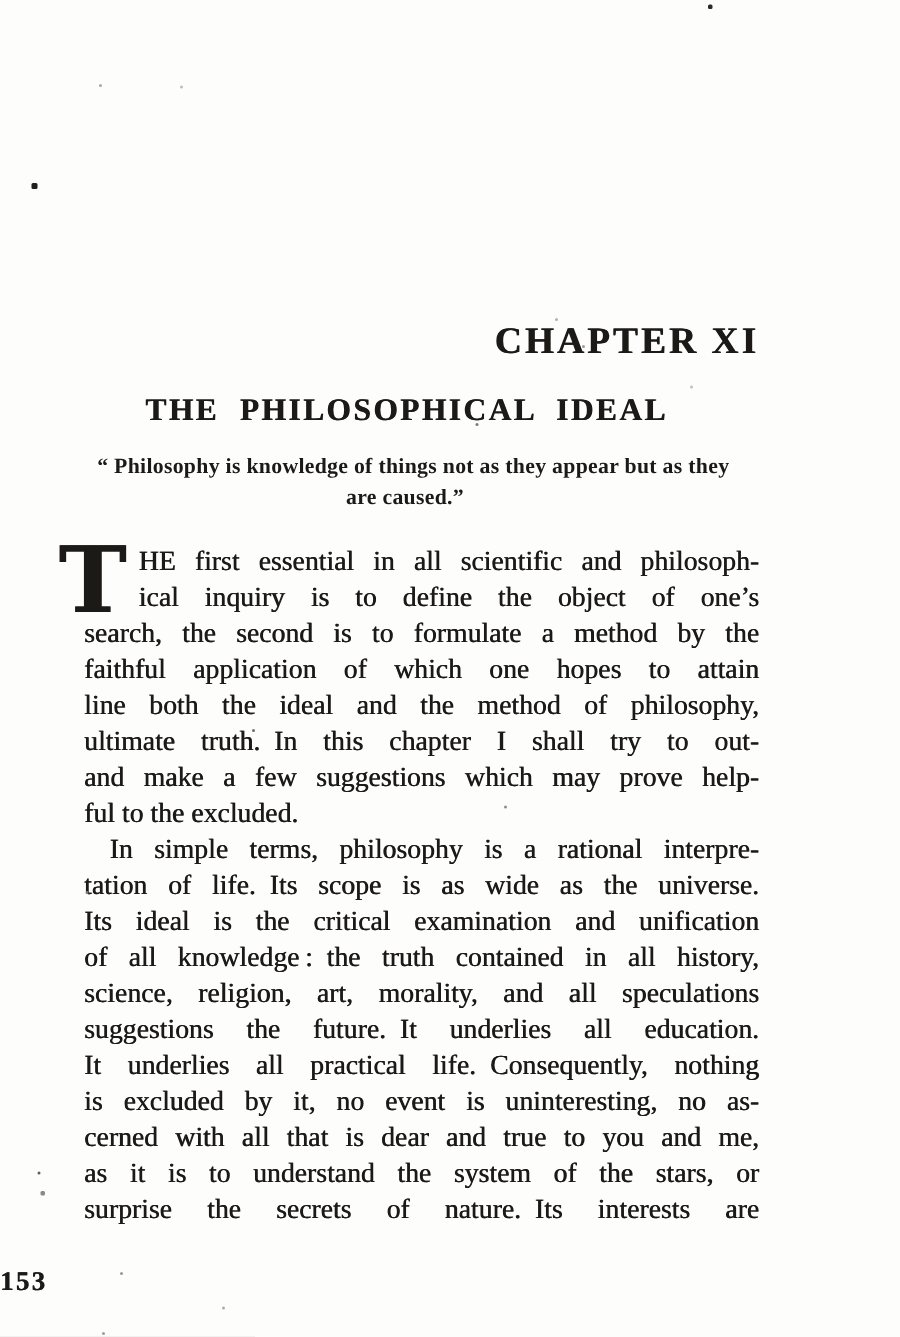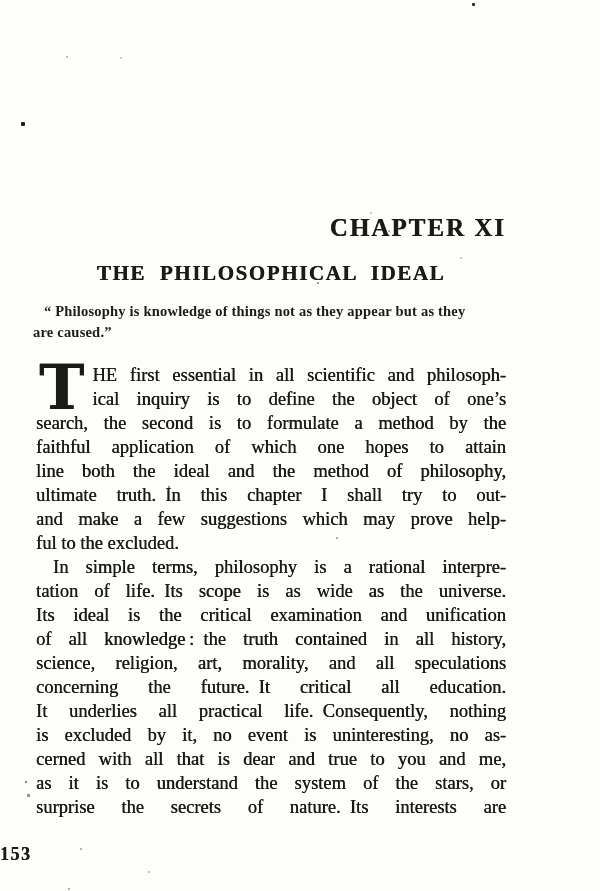--- a/index.html
+++ b/index.html
@@ -21,32 +21,33 @@
   }
   .chapter-subtitle {
     position:absolute; left:36px; top:261px; width:470px;
     text-align:center;
     font-size:21px; font-weight:bold;
     letter-spacing:1.6px; word-spacing:7px;
   }
   .epigraph {
     position:absolute; left:33px; top:301px; width:474px;
     font-size:14.5px; font-weight:bold;
-    line-height:21px; letter-spacing:0.2px;
+    line-height:21px; letter-spacing:0.2px;text-align:center;
   }
   .epigraph-line.indent { padding-left:11px; }
   .body-text {
     position:absolute; left:36px; top:363px; width:470px;
     font-size:18.5px; line-height:24px;
   }
   .bline {
     text-align:justify;
     text-align-last:justify;
     text-justify:inter-word;
     height:24px;
+    margin-left:20px;
   }
   .bline.no-just { text-align-last:left; }
   .bline.indent-first { padding-left:17px; }
   .drop-cap {
     float:left;
     font-size:61px; line-height:45px;
     font-weight:bold;
     font-family:"DejaVu Serif", serif;
     margin:2px 8px 0 3px;
     height:46px;
@@ -83,21 +84,21 @@
         <div class="bline">ultimate truth. In this chapter I shall try to out-</div>
         <div class="bline">and make a few suggestions which may prove help-</div>
         <div class="bline no-just">ful to the excluded.</div>
       </div>
       <div>
         <div class="bline indent-first">In simple terms, philosophy is a rational interpre-</div>
         <div class="bline">tation of life. Its scope is as wide as the universe.</div>
         <div class="bline">Its ideal is the critical examination and unification</div>
         <div class="bline">of all knowledge : the truth contained in all history,</div>
         <div class="bline">science, religion, art, morality, and all speculations</div>
-        <div class="bline">concerning the future. It critical all education.</div>
+        <div class="bline">suggestions the future. It underlies all education.</div>
         <div class="bline">It underlies all practical life. Consequently, nothing</div>
         <div class="bline">is excluded by it, no event is uninteresting, no as-</div>
         <div class="bline">cerned with all that is dear and true to you and me,</div>
         <div class="bline">as it is to understand the system of the stars, or</div>
         <div class="bline">surprise the secrets of nature. Its interests are</div>
       </div>
     </div>
 
   <div class="folio ink">153</div>
 

